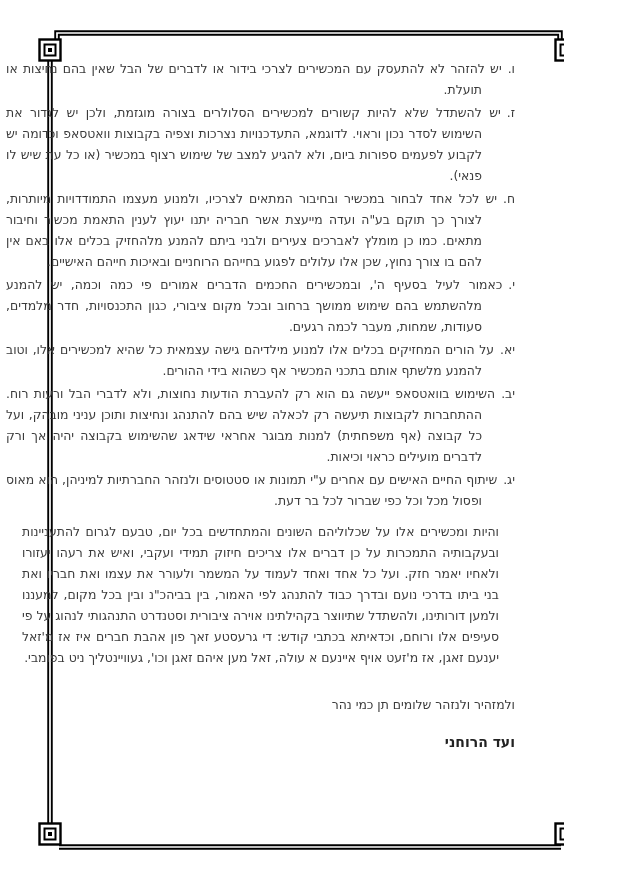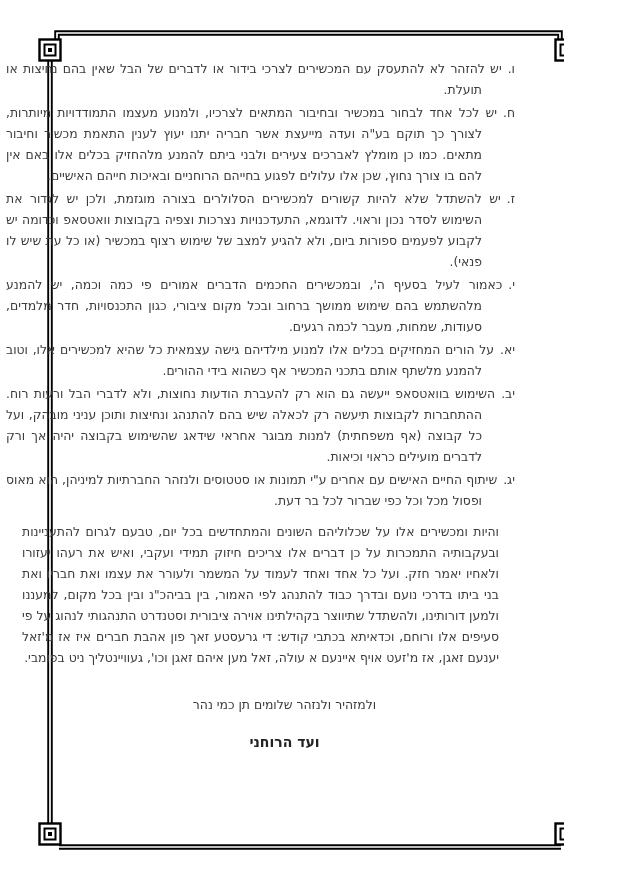--- a/index.html
+++ b/index.html
@@ -33,27 +33,25 @@
   .rule {
     padding-right: 33px;
     text-indent: -33px;
     margin: 0 0 2px 0;
   }
   .rule .num { margin-left: 6px; }
   .para { margin: 16px; }
   .para.closing { margin-top: 10px; }
   .blessing {
     margin: 26px 0 17px 0;
-    text-align: center;
     padding-left: 48px;
     text-indent: 0;
   }
   .signature {
     margin: 14px 0 0 0;
-    text-align: center;
     padding-left: 48px;
     font-weight: bold;
     font-size: 14px;
     color: #222222;
     text-indent: 0;
   }
 </style>
 </head>
 <body>
 
@@ -91,22 +89,22 @@
     <g>
       <rect class="bx-o" x="555.5" y="823.5" width="21" height="21"></rect>
       <rect class="bx-i" x="560.5" y="828.5" width="11" height="11"></rect>
       <rect class="bx-c" x="564" y="832" width="4" height="4"></rect>
     </g>
   </svg>
 
   <div class="content">
     <div id="rules-list">
         <div class="rule"><span class="num">ו.</span><span>יש להזהר לא להתעסק עם המכשירים לצרכי בידור או לדברים של הבל שאין בהם נחיצות או תועלת.</span></div>
+        <div class="rule"><span class="num">ז.</span><span>יש להשתדל שלא להיות קשורים למכשירים הסלולרים בצורה מוגזמת, ולכן יש לגדור את השימוש לסדר נכון וראוי. לדוגמא, התעדכנויות נצרכות וצפיה בקבוצות וואטסאפ וכדומה יש לקבוע לפעמים ספורות ביום, ולא להגיע למצב של שימוש רצוף במכשיר (או כל עת שיש לו פנאי).</span></div>
         <div class="rule"><span class="num">ח.</span><span>יש לכל אחד לבחור במכשיר ובחיבור המתאים לצרכיו, ולמנוע מעצמו התמודדויות מיותרות, לצורך כך תוקם בע"ה ועדה מייעצת אשר חבריה יתנו יעוץ לענין התאמת מכשיר וחיבור מתאים. כמו כן מומלץ לאברכים צעירים ולבני ביתם להמנע מלהחזיק בכלים אלו באם אין להם בו צורך נחוץ, שכן אלו עלולים לפגוע בחייהם הרוחניים ובאיכות חייהם האישיים.</span></div>
-        <div class="rule"><span class="num">ז.</span><span>יש להשתדל שלא להיות קשורים למכשירים הסלולרים בצורה מוגזמת, ולכן יש לגדור את השימוש לסדר נכון וראוי. לדוגמא, התעדכנויות נצרכות וצפיה בקבוצות וואטסאפ וכדומה יש לקבוע לפעמים ספורות ביום, ולא להגיע למצב של שימוש רצוף במכשיר (או כל עת שיש לו פנאי).</span></div>
         <div class="rule"><span class="num">י.</span><span>כאמור לעיל בסעיף ה', ובמכשירים החכמים הדברים אמורים פי כמה וכמה, יש להמנע מלהשתמש בהם שימוש ממושך ברחוב ובכל מקום ציבורי, כגון התכנסויות, חדר מלמדים, סעודות, שמחות, מעבר לכמה רגעים.</span></div>
         <div class="rule"><span class="num">יא.</span><span>על הורים המחזיקים בכלים אלו למנוע מילדיהם גישה עצמאית כל שהיא למכשירים אלו, וטוב להמנע מלשתף אותם בתכני המכשיר אף כשהוא בידי ההורים.</span></div>
         <div class="rule"><span class="num">יב.</span><span>השימוש בוואטסאפ ייעשה גם הוא רק להעברת הודעות נחוצות, ולא לדברי הבל ורעות רוח. ההתחברות לקבוצות תיעשה רק לכאלה שיש בהם להתנהג ונחיצות ותוכן עניני מובהק, ועל כל קבוצה (אף משפחתית) למנות מבוגר אחראי שידאג שהשימוש בקבוצה יהיה אך ורק לדברים מועילים כראוי וכיאות.</span></div>
         <div class="rule"><span class="num">יג.</span><span>שיתוף החיים האישים עם אחרים ע"י תמונות או סטטוסים ולנזהר החברתיות למיניהן, הוא מאוס ופסול מכל וכל כפי שברור לכל בר דעת.</span></div>
       </div>
 
     <p class="para closing">והיות ומכשירים אלו על שכלוליהם השונים והמתחדשים בכל יום, טבעם לגרום להתעניינות ובעקבותיה התמכרות על כן דברים אלו צריכים חיזוק תמידי ועקבי, ואיש את רעהו יעזורו ולאחיו יאמר חזק. ועל כל אחד ואחד לעמוד על המשמר ולעורר את עצמו ואת חבריו ואת בני ביתו בדרכי נועם ובדרך כבוד להתנהג לפי האמור, בין בביהכ"נ ובין בכל מקום, למעננו ולמען דורותינו, ולהשתדל שתיווצר בקהילתינו אוירה ציבורית וסטנדרט התנהגותי לנהוג על פי סעיפים אלו ורוחם, וכדאיתא בכתבי קודש: די גרעסטע זאך פון אהבת חברים איז אז מ'זאל יענעם זאגן, אז מ'זעט אויף איינעם א עולה, זאל מען איהם זאגן וכו', געוויינטליך ניט בפומבי.</p>
 
     <p class="blessing">ולמזהיר ולנזהר שלומים תן כמי נהר</p>
 

